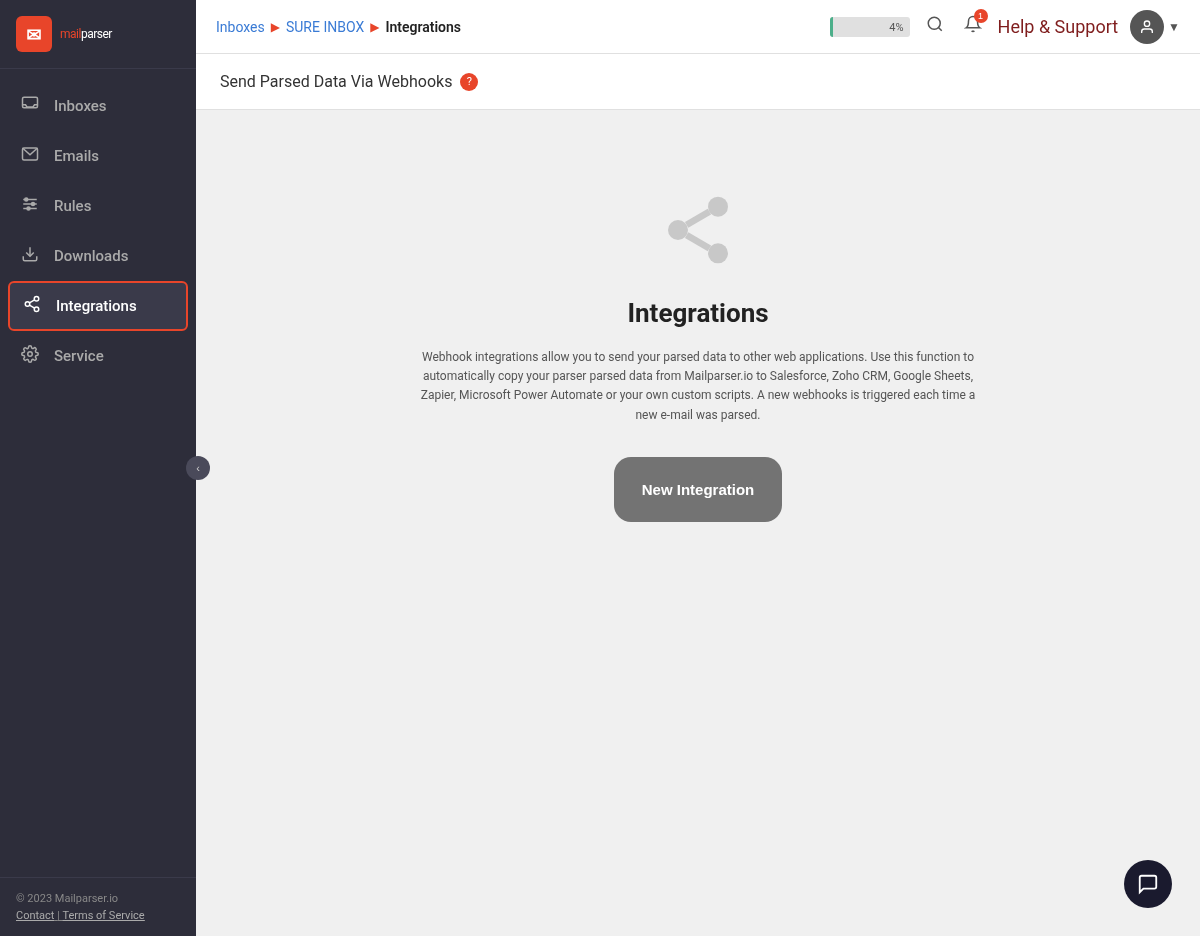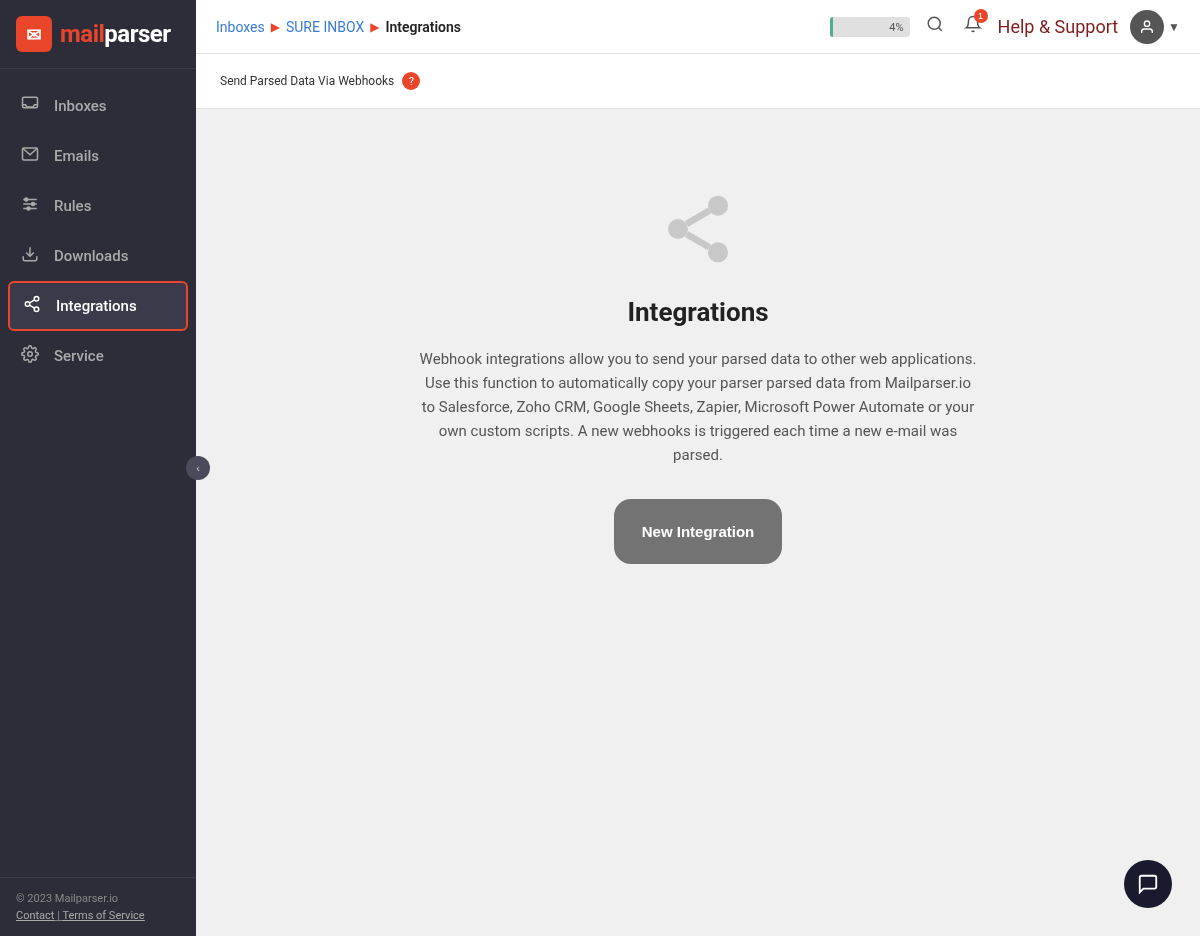--- a/index.html
+++ b/index.html
@@ -29,22 +29,22 @@
       height: 36px;
       display: flex;
       align-items: center;
       justify-content: center;
       color: white;
       font-size: 18px;
       font-weight: bold;
     }
     .logo-text {
       color: white;
-      font-size: 24px;
-      font-weight: 700;
+      font-size: 12px;
+      font-weight: 400;
       letter-spacing: -0.5px;
     }
     .logo-text span { color: #e8452a; }
 
     .nav-items {
       flex: 1;
       padding: 12px 0;
     }
     .nav-item {
       display: flex;
@@ -219,21 +219,21 @@
 
     .page-header {
       background: white;
       padding: 18px 24px;
       border-bottom: 1px solid #e0e0e0;
       display: flex;
       align-items: center;
       gap: 8px;
     }
     .page-header-title {
-      font-size: 12px;
+      font-size: 16px;
       color: #333;
     }
     .help-icon {
       width: 18px;
       height: 18px;
       background: #e8452a;
       border-radius: 50%;
       color: white;
       font-size: 11px;
       display: flex;
@@ -259,21 +259,21 @@
       height: 80px;
       color: #bbb;
     }
     .empty-title {
       font-size: 26px;
       font-weight: 700;
       color: #222;
       margin-bottom: 20px;
     }
     .empty-description {
-      font-size: 15px;
+      font-size: 12px;
       color: #555;
       max-width: 560px;
       line-height: 1.6;
       margin-bottom: 32px;
     }
     .new-integration-btn {
       background: #737373;
       color: white;
       border: none;
       padding: 24px 28px;

